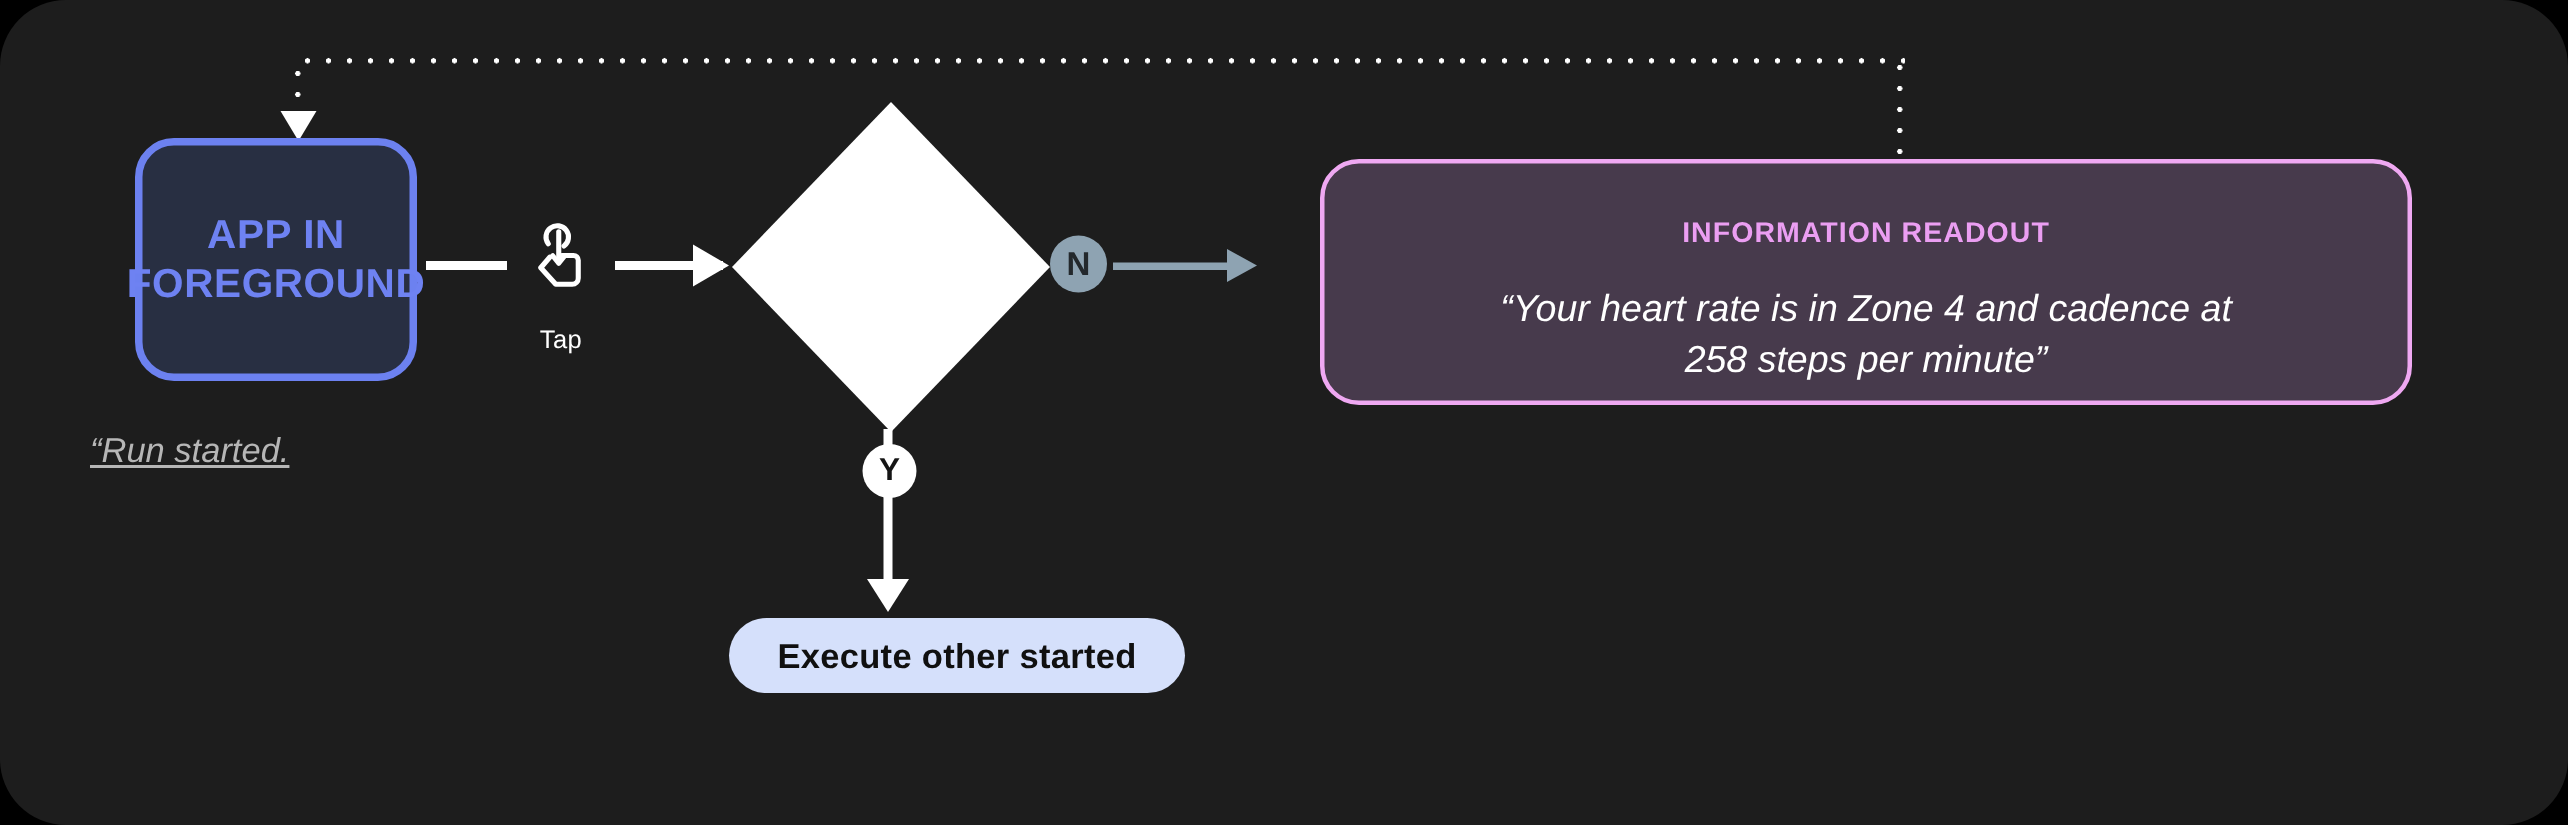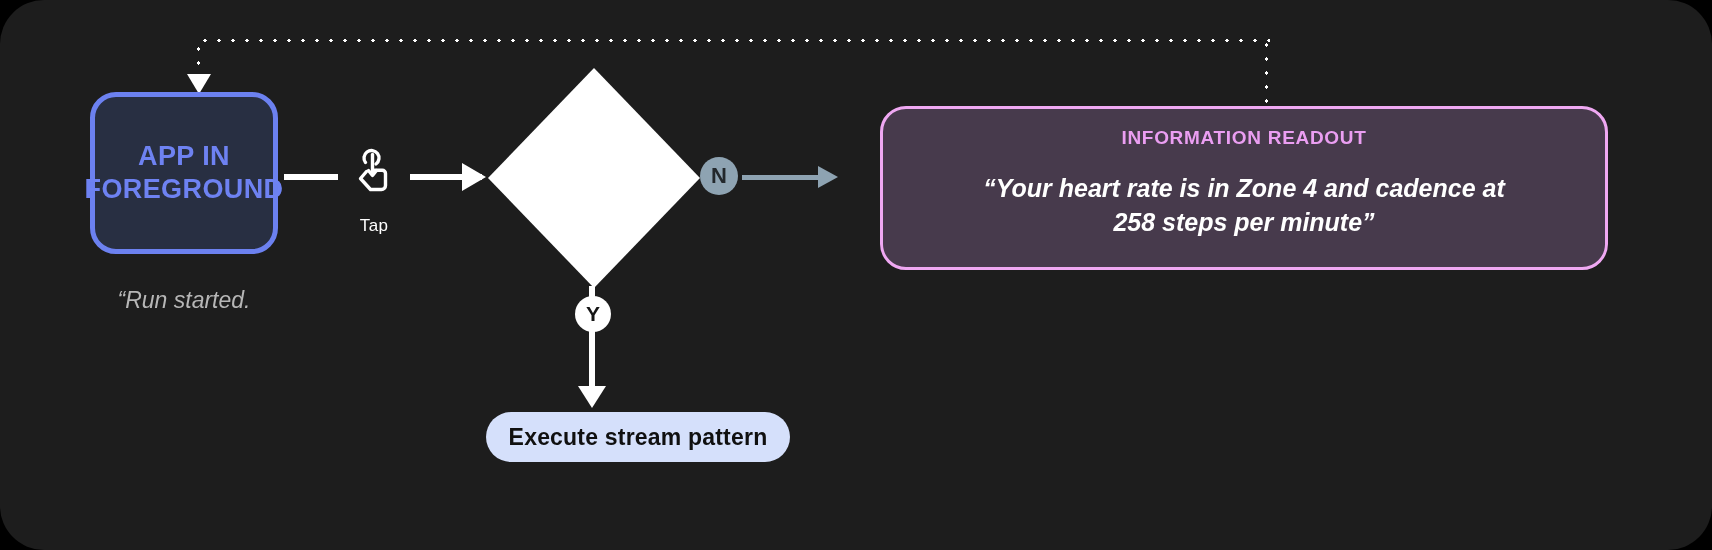--- a/index.html
+++ b/index.html
@@ -42,25 +42,25 @@
     font-weight: bold;
     letter-spacing: 0.4px;
     line-height: 1.22;
     text-align: center;
   }
 
   
   #app-caption {
     left: 60px; top: 285px;
     width: 248px;
-    text-align: center;
     color: #b6b6b6;
     font-size: 23px;
     font-style: italic;
     line-height: 1.33;
+    text-decoration: underline;
   }
 
   
   #tap-group {
     left: 340px; top: 148px;
     width: 68px;
     text-align: center;
   }
   #tap-group .tap-label {
     color: #ffffff;
@@ -121,35 +121,35 @@
     left: 880px; top: 106px;
     width: 728px; height: 164px;
     box-sizing: border-box;
     background: #473a4c;
     border: 3px solid #efa8f2;
     border-radius: 26px;
     display: flex;
     flex-direction: column;
     align-items: center;
     justify-content: flex-start;
-    padding-top: 18px;
+    padding-top: 36px;
   }
   #readout-title {
     color: #eb9ef2;
     font-size: 19px;
     font-weight: bold;
     letter-spacing: 0.7px;
   }
   #readout-body {
     margin-top: 22px;
     width: 620px;
     text-align: center;
     color: #ffffff;
     font-size: 25px;
-    font-weight: bold;
+    font-weight: normal;
     font-style: italic;
     line-height: 1.36;
   }
 
   
   #execute-pill {
     left: 486px; top: 412px;
     width: 304px; height: 50px;
     background: #d5e0fb;
     border-radius: 25px;
@@ -277,16 +277,16 @@
 
   <div class="abs" id="readout-panel">
     <div id="readout-title">INFORMATION READOUT</div>
     <div id="readout-body">
       <div>“Your heart rate is in Zone 4 and cadence at</div>
       <div>258 steps per minute”</div>
     </div>
   </div>
 
   <div class="abs" id="execute-pill">
-    <div class="label">Execute stream pattern</div>
+    <div class="label">Execute other started</div>
   </div>
 
 </div>
 
 </body></html>

